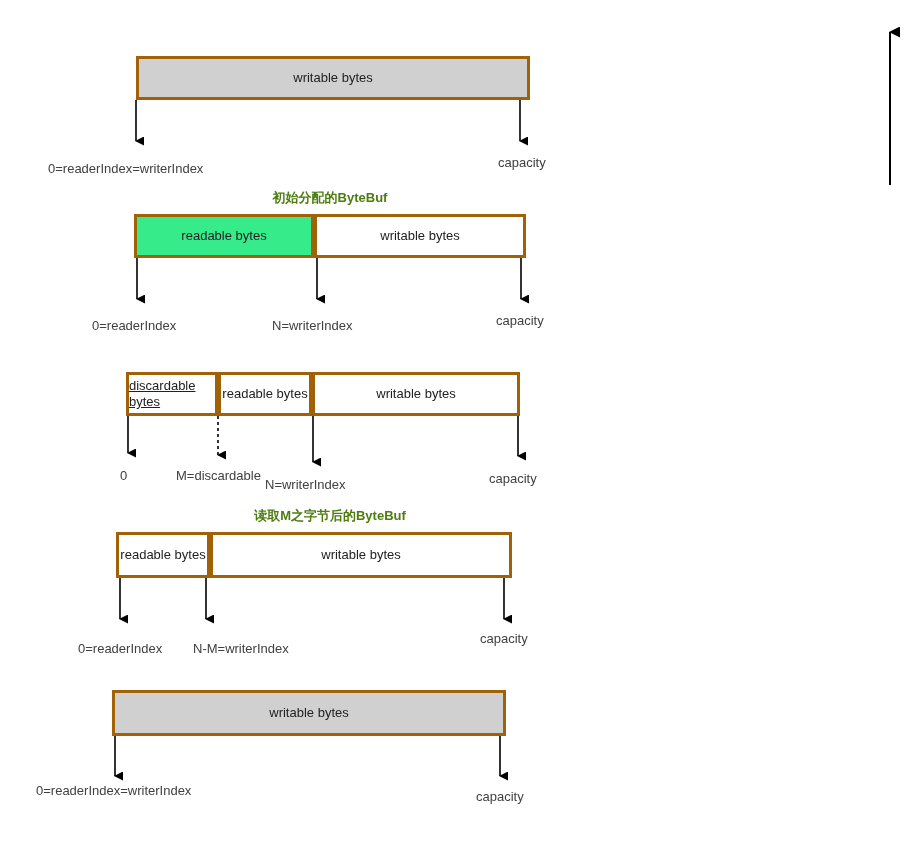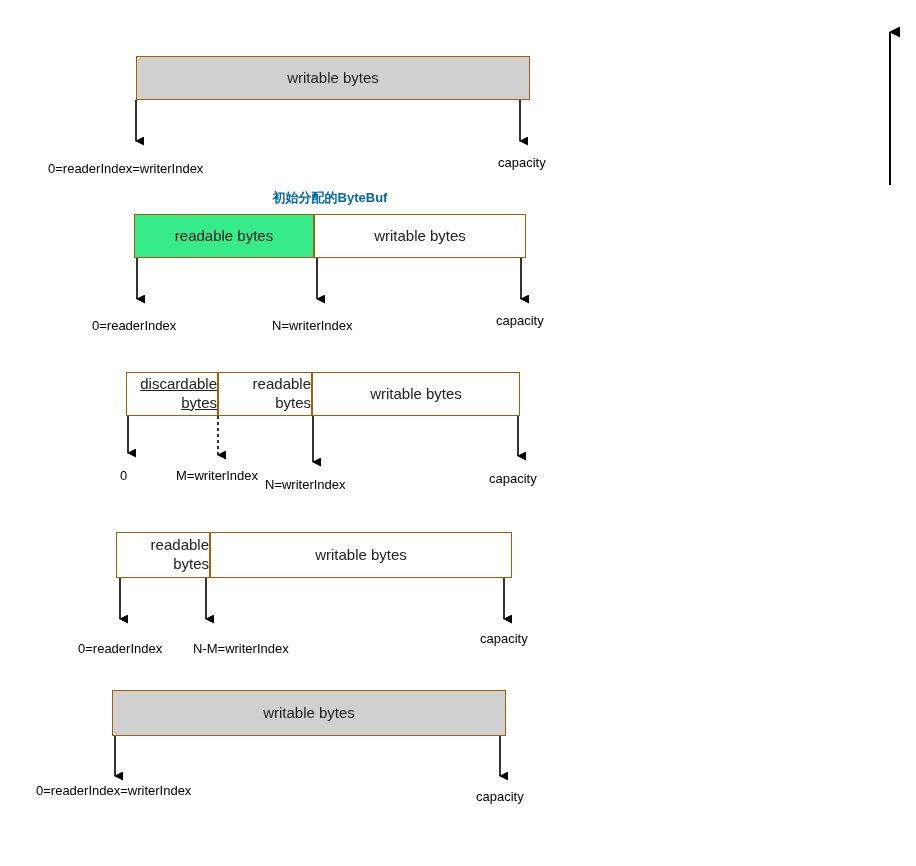--- a/index.html
+++ b/index.html
@@ -13,48 +13,48 @@
   #canvas {
     position: relative;
     width: 916px;
     height: 866px;
     overflow: hidden;
     background: #ffffff;
   }
   .box {
     position: absolute;
     box-sizing: border-box;
-    border: 1px solid #a16207;
+    border: 3px solid #a16207;
     display: flex;
     align-items: center;
     justify-content: center;
-    text-align: right;
-    font-size: 15px;
+    text-align: left;
+    font-size: 13px;
     color: #222222;
     line-height: 1.25;
     background: #ffffff;
   }
   .box.gray {
     background: #d0d0d0;
   }
   .box.green {
     background: #36eb8a;
   }
   .caption {
     position: absolute;
     font-size: 13px;
     font-weight: bold;
-    color: #0369a1;
+    color: #4d7c0f;
     white-space: nowrap;
     text-align: center;
   }
   .label {
     position: absolute;
     font-size: 13px;
-    color: #000000;
+    color: #404040;
     white-space: nowrap;
   }
   svg.overlay {
     position: absolute;
     left: 0;
     top: 0;
     width: 916px;
     height: 866px;
     pointer-events: none;
   }
@@ -84,23 +84,24 @@
   <div class="box" style="left:126px; top:372px; width:92px; height:44px;text-decoration:underline;">
     <span>discardable bytes</span>
   </div>
   <div class="box" style="left:218px; top:372px; width:94px; height:44px;">
     <span>readable bytes</span>
   </div>
   <div class="box" style="left:312px; top:372px; width:208px; height:44px;">
     <span>writable bytes</span>
   </div>
   <div class="label" style="left:120px; top:468px;">0</div>
-  <div class="label" style="left:176px; top:468px;">M=writerIndex</div>
+  <div class="label" style="left:176px; top:468px;">M=discardable</div>
   <div class="label" style="left:265px; top:477px;">N=writerIndex</div>
   <div class="label" style="left:489px; top:471px;">capacity</div>
+  <div class="caption" style="left:0px; top:507px; width:660px;">读取M之字节后的ByteBuf</div>
 
   <div class="box" style="left:116px; top:532px; width:94px; height:46px;">
     <span>readable bytes</span>
   </div>
   <div class="box" style="left:210px; top:532px; width:302px; height:46px;">
     <span>writable bytes</span>
   </div>
   <div class="label" style="left:78px; top:641px;">0=readerIndex</div>
   <div class="label" style="left:193px; top:641px;">N-M=writerIndex</div>
   <div class="label" style="left:480px; top:631px;">capacity</div>

